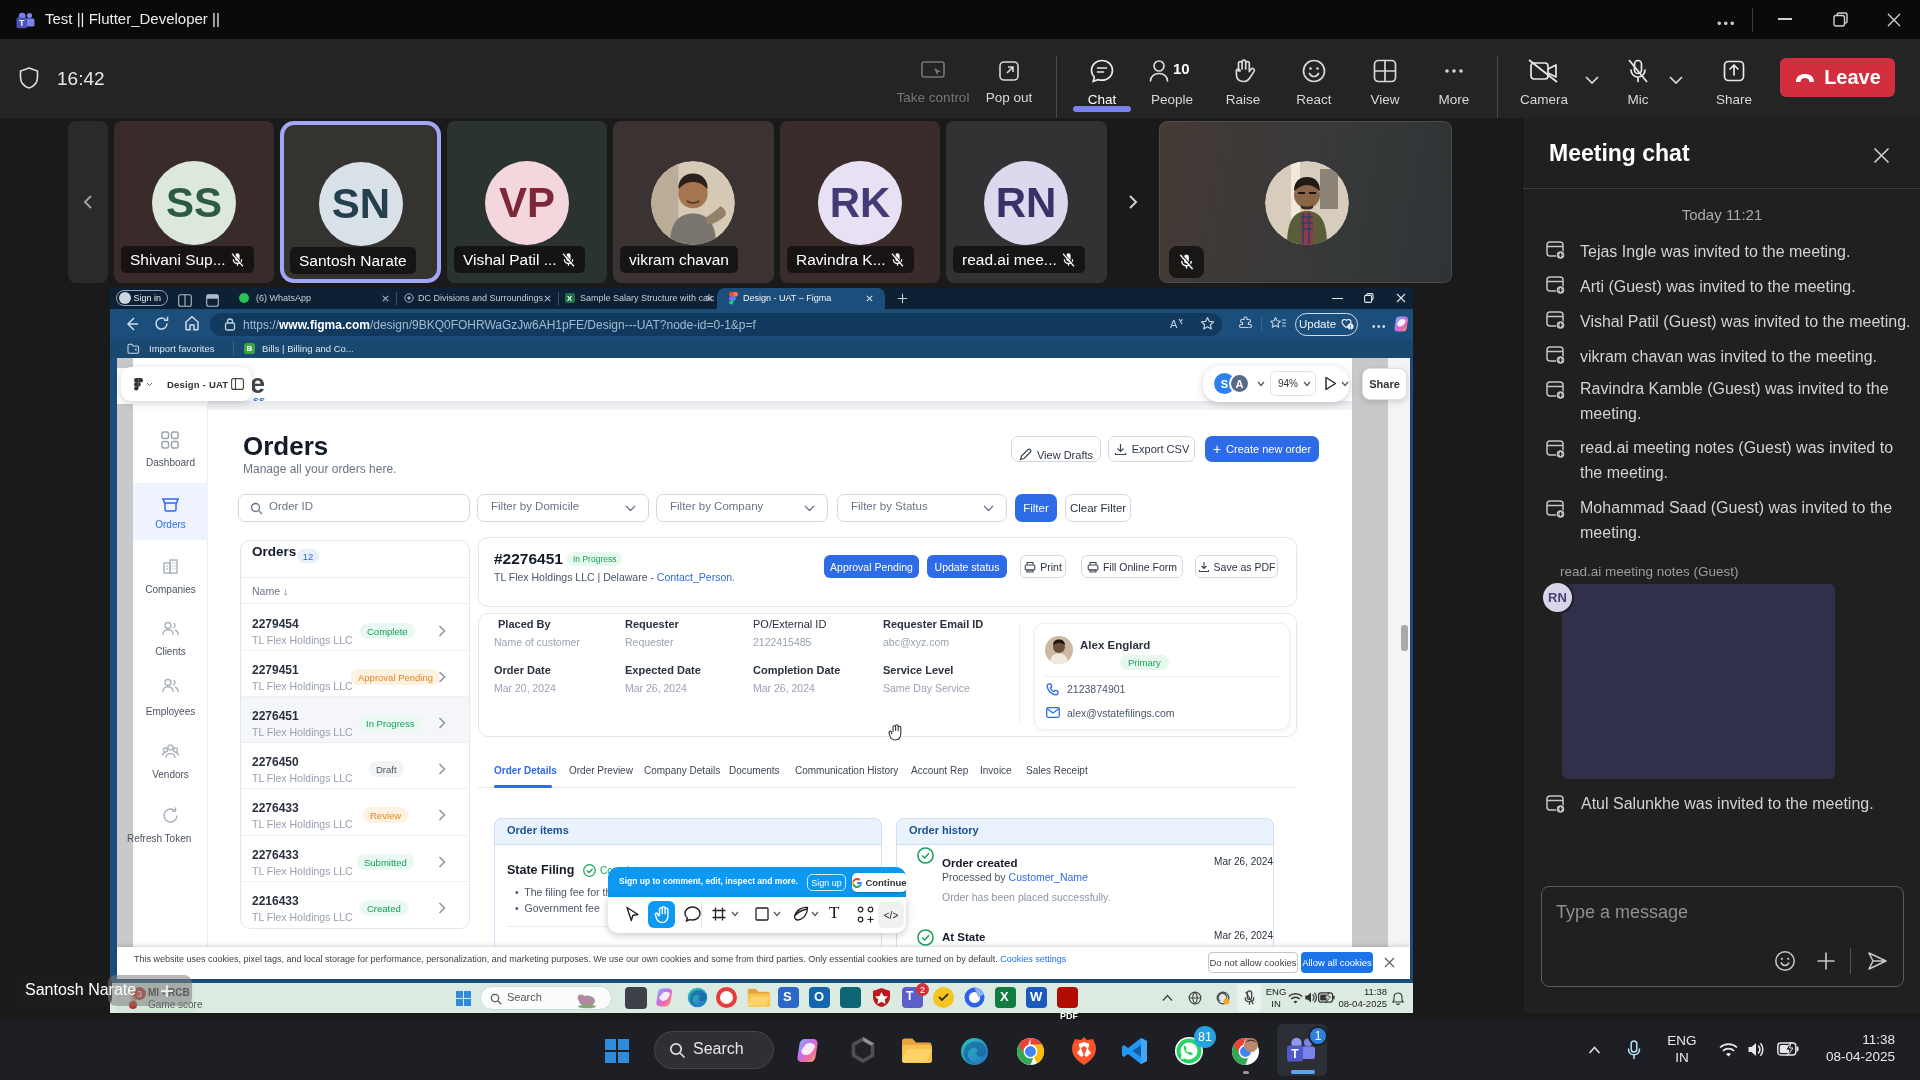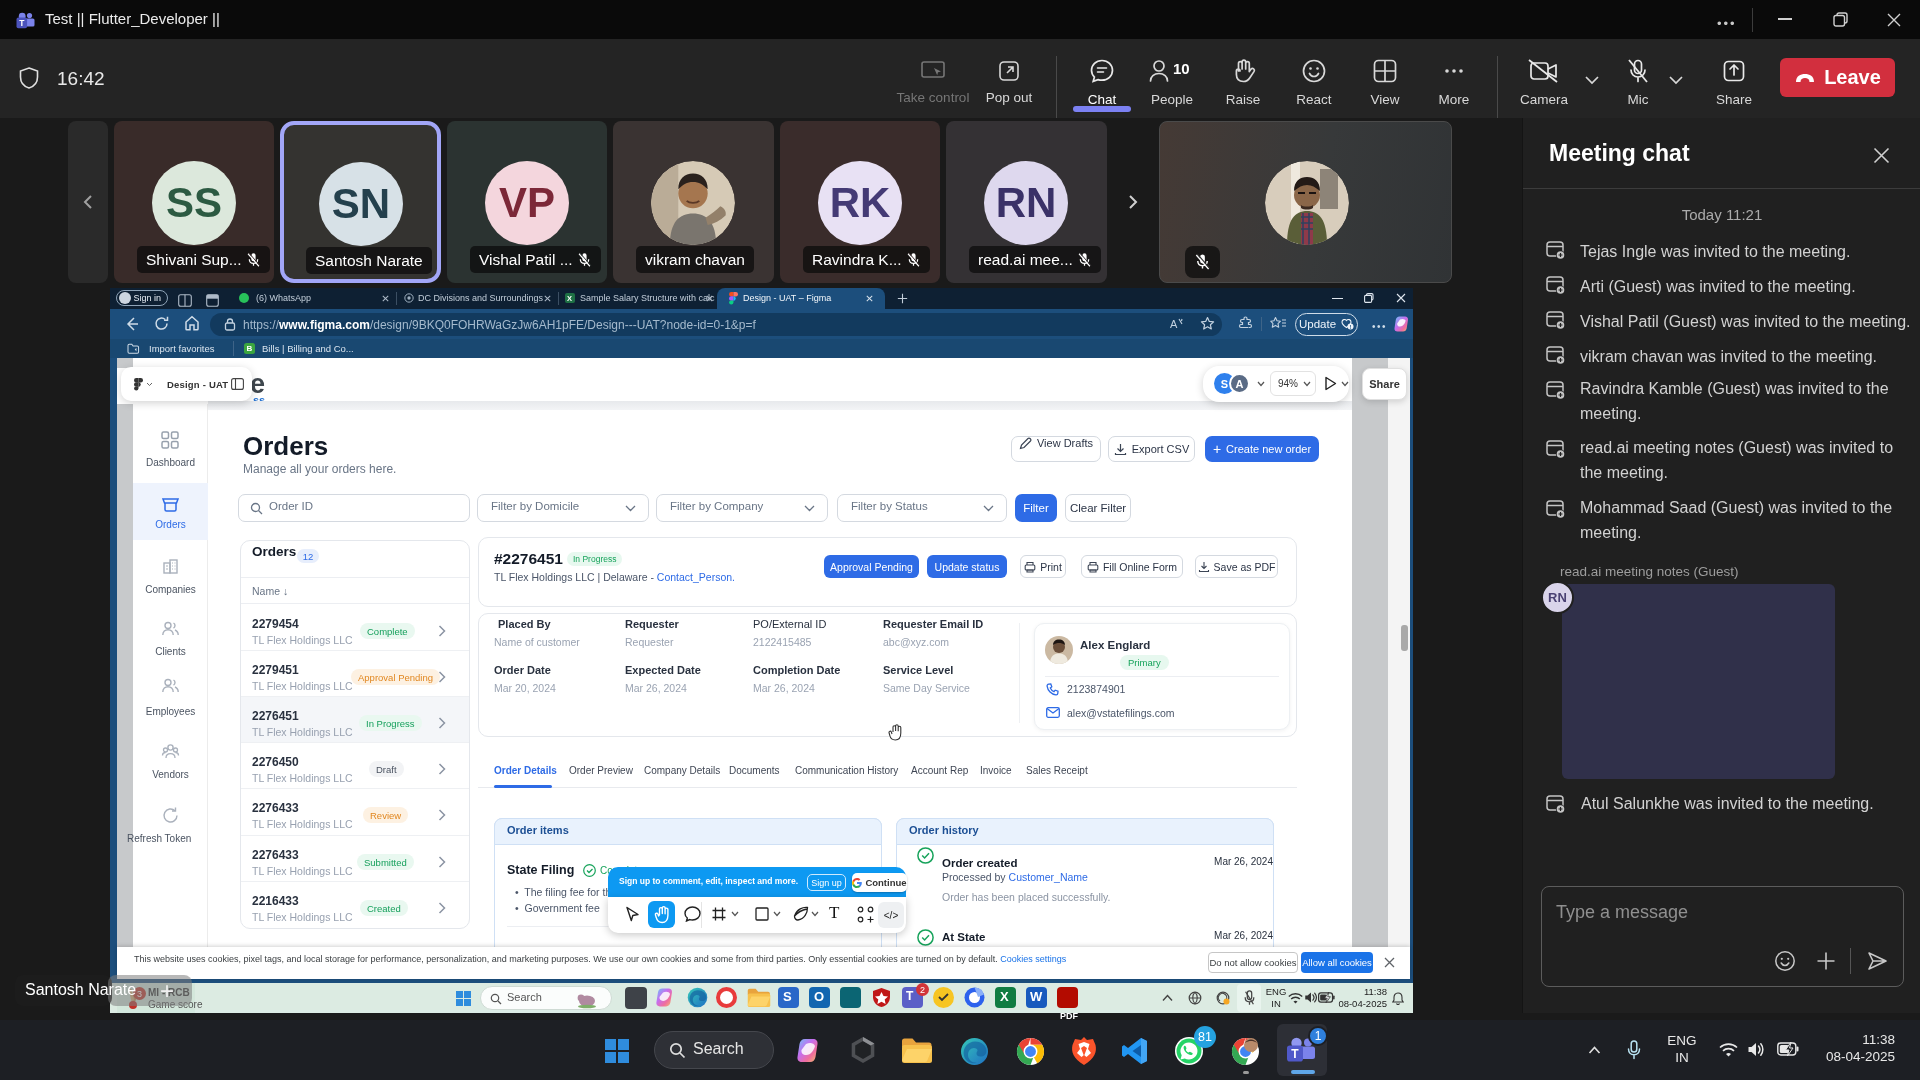--- a/index.html
+++ b/index.html
@@ -10,21 +10,21 @@
 
 #titlebar { left:0; top:0; width:1920px; height:39px; background:#0a0a0a; }
 #toolbar { left:0; top:39px; width:1920px; height:79px; background:#242424; }
 #stage { left:0; top:118px; width:1920px; height:902px; background:#1a1a1a; }
 .tbtn { position:absolute; text-align:center; color:#d8d8d8; }
 .tbtn .lbl { font-size:13.5px; margin-top:3px; color:#d8d8d8; }
 .vdiv { position:absolute; width:1px; background:#4a4a4a; }
 
 .tile { position:absolute; top:121px; height:162px; border-radius:8px; }
 .avatar { position:absolute; border-radius:50%; display:flex; align-items:center; justify-content:center; font-weight:bold; }
-.namechip { position:absolute; background:rgba(12,12,12,0.75); border-radius:5px; color:#fff; font-size:15.5px; display:flex; align-items:center; padding:0 9px; height:27px;margin-left:16px; }
+.namechip { position:absolute; background:rgba(12,12,12,0.75); border-radius:5px; color:#fff; font-size:15.5px; display:flex; align-items:center; padding:0 9px; height:27px; }
 
 #chat { left:1522px; top:118px; width:398px; height:895px; background:#202020; border-left:1px solid #141414;}
 .evrow { position:absolute; color:#d2d2d2; font-size:16px; line-height:24.5px; width:335px; }
 
 #taskbar { left:0; top:1020px; width:1920px; height:60px; background:#1d1f24; }
 </style>
 </head>
 <body>
 <div id="root">
   <div class="abs" id="titlebar">
@@ -454,21 +454,21 @@
         </svg>
       <div class="abs" style="left:16px;top:401px;width:75px;text-align:center;font-size:10px;color:#4a5361;">Vendors</div>
       <svg class="abs" style="left:44px;top:438px" width="19" height="19" viewBox="0 0 19 19">
           <path d="M16 9.5 a6.5 6.5 0 1 1 -2 -4.7" fill="none" stroke="#aab1bc" stroke-width="1.4"></path>
           <path d="M14.5 1.5 v3.5 h-3.5" fill="none" stroke="#aab1bc" stroke-width="1.4"></path>
         </svg>
       <div class="abs" style="left:10px;top:465px;width:87px;text-align:left;font-size:10px;color:#4a5361;">Refresh Token</div>
 
       <div class="abs" style="left:126px;top:63px;font-size:26px;font-weight:bold;color:#131b28;">Orders</div>
       <div class="abs" style="left:126px;top:94px;font-size:12px;color:#697586;">Manage all your orders here.</div>
-      <div class="abs" style="left:894px;top:68px;width:90px;height:26px;background:#fff;border:1px solid #d4d9e0;border-radius:7px;display:flex;align-items:flex-start;justify-content:center;gap:5px;">
+      <div class="abs" style="left:894px;top:68px;width:90px;height:26px;background:#fff;border:1px solid #d4d9e0;border-radius:7px;display:flex;align-items:flex-end;justify-content:center;gap:5px;">
           <svg width="13" height="13" viewBox="0 0 13 13">
             <path d="M1.5 11.5 l1-3.5 6.5-6.5 a1.4 1.4 0 0 1 2 0 l0.5 0.5 a1.4 1.4 0 0 1 0 2 L5 10.5 Z" fill="none" stroke="#3c4555" stroke-width="1.2"></path>
           </svg>
           <span style="font-size:11px;color:#2b3446;">View Drafts</span>
         </div>
       <div class="abs" style="left:991px;top:68px;width:87px;height:26px;background:#fff;border:1px solid #d4d9e0;border-radius:7px;display:flex;align-items:center;justify-content:center;gap:5px;">
           <svg width="13" height="13" viewBox="0 0 13 13">
             <path d="M6.5 1 v7 M3.5 5.5 l3 3 3-3 M1.5 10 v1.5 h10 V10" fill="none" stroke="#3c4555" stroke-width="1.2"></path>
           </svg>
           <span style="font-size:11px;color:#2b3446;">Export CSV</span>

